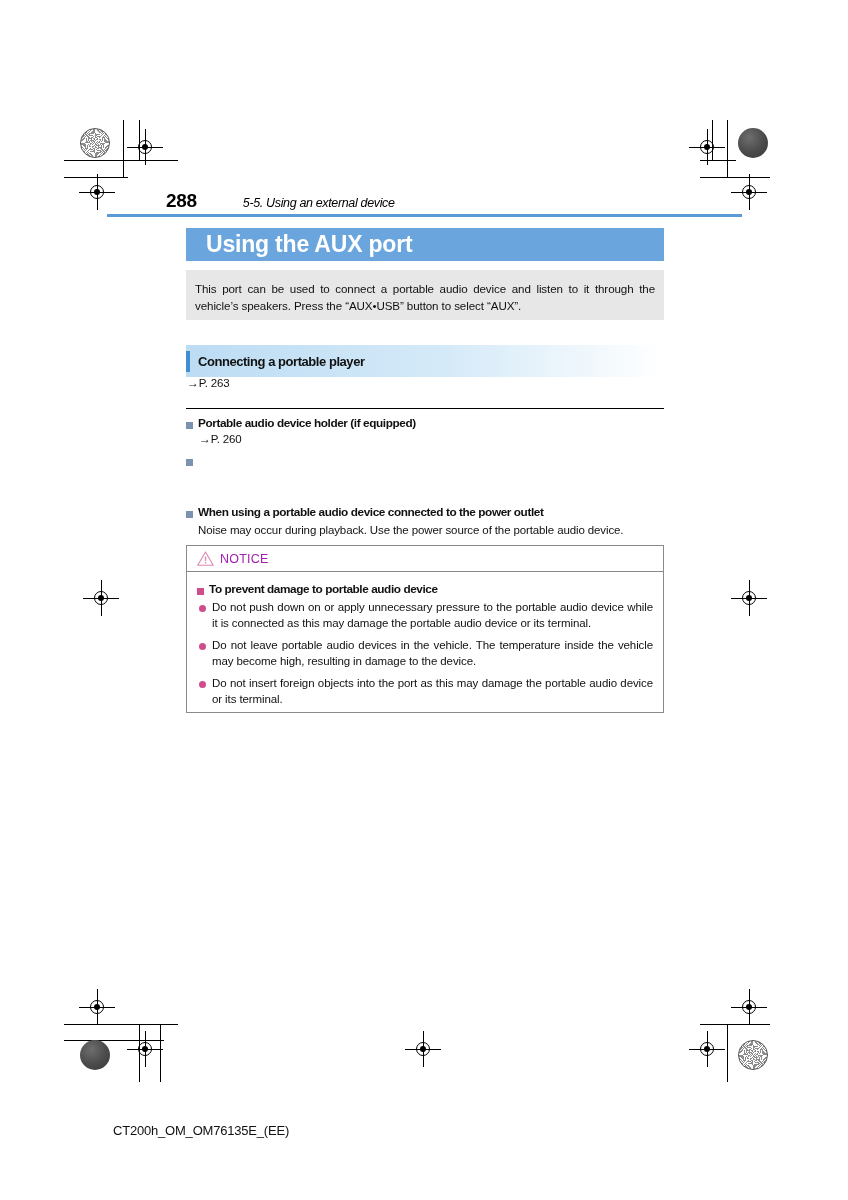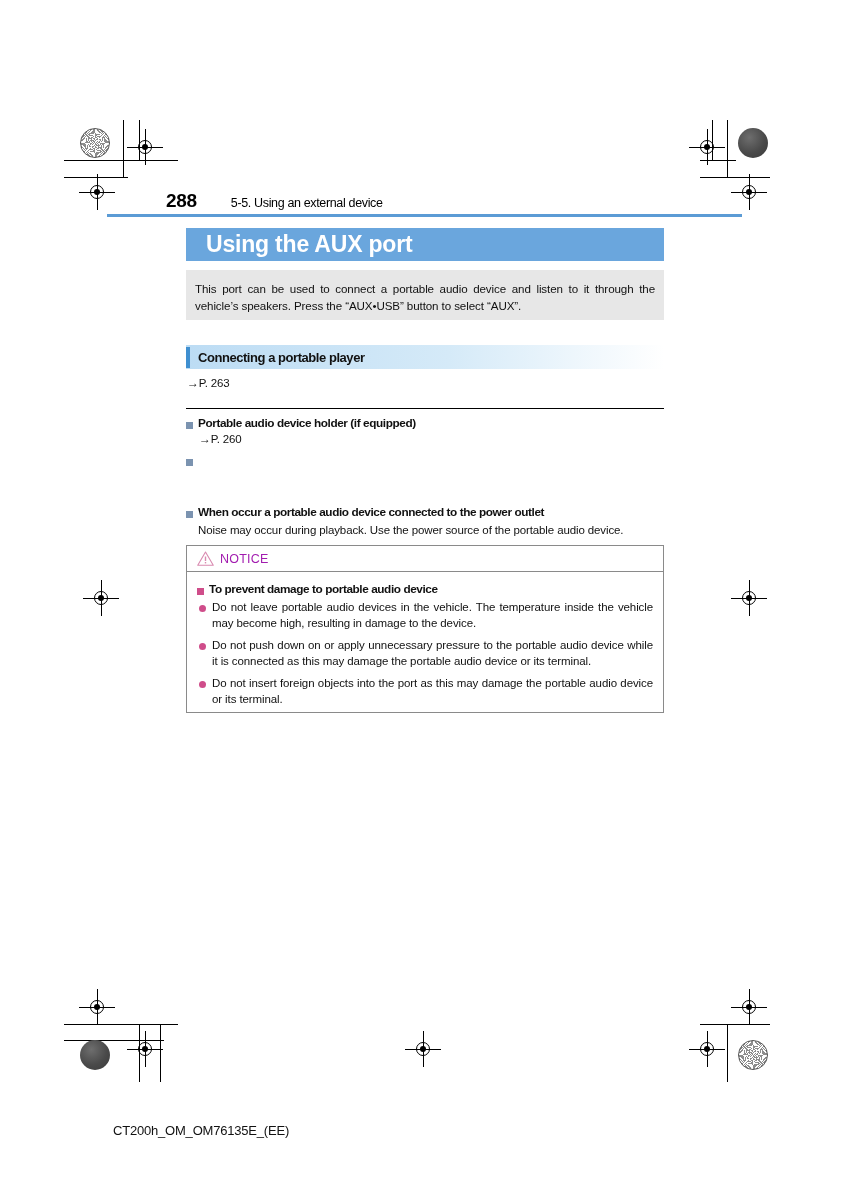--- a/index.html
+++ b/index.html
@@ -92,24 +92,25 @@
     display: flex;
     align-items: baseline;
   }
   .pagenum {
     font-weight: bold;
     font-size: 19px;
     letter-spacing: -0.3px;
     color: #000;
   }
   .chaptitle {
-    margin-left: 34px;
+    margin-left: 46px;
     font-size: 12.5px;
     letter-spacing: -0.35px;
     color: #000;
+    font-style: italic;
   }
   .headrule {
     position: absolute;
     left: 107px; top: 214px;
     width: 635px; height: 2.5px;
     background: #5b9bd5;
   }
 
   .title-banner {
     position: absolute;
@@ -141,21 +142,21 @@
     font-size: 11.6px;
     line-height: 17px;
     text-align: justify;
     letter-spacing: -0.1px;
     color: #111;
   }
 
   .sec-head {
     position: absolute;
     left: 186px; top: 345px;
-    width: 478px; height: 24px;
+    width: 478px; height: 32px;
     background: linear-gradient(to right, #bcdcf4 0%, #d5eaf8 55%, #ffffff 100%);
     display: flex;
     align-items: center;
   }
   .sec-head .bar {
     width: 4px; height: 21px;
     background: #3f8fd0;
     flex: none;
   }
   .sec-head .t {
@@ -402,41 +403,41 @@
 
   <div class="blk" style="left:186px; top:454px; width:478px;">
     <div class="b-head">
       <span class="sq"></span>
     </div>
   </div>
 
   <div class="blk" style="left:186px; top:504px; width:478px;">
     <div class="b-head">
       <span class="sq"></span>
-      <span>When occur a portable audio device connected to the power outlet</span>
+      <span>When using a portable audio device connected to the power outlet</span>
     </div>
     <div class="b-body" style="margin-left:12px; margin-top:3px; width:466px; text-align:left;">Noise may occur during playback. Use the power source of the portable audio device.</div>
   </div>
 
   <div class="notice">
     <div class="notice-head">
       <svg class="tri" viewBox="0 0 34 30">
         <path d="M17 2 L32.5 28.5 L1.5 28.5 Z" fill="none" stroke="#d98ab0" stroke-width="2.2" stroke-linejoin="round"></path>
         <rect x="15.6" y="11" width="2.8" height="9" fill="#d98ab0"></rect>
         <rect x="15.6" y="22" width="2.8" height="2.8" fill="#d98ab0"></rect>
       </svg>
       <span class="t">NOTICE</span>
     </div>
     <div class="notice-body">
       <div class="b-head">
         <span class="sq pink"></span>
         <span>To prevent damage to portable audio device</span>
       </div>
       <ul class="dots">
+        <li>Do not push down on or apply unnecessary pressure to the portable audio device while it is connected as this may damage the portable audio device or its terminal.</li>
         <li>Do not leave portable audio devices in the vehicle. The temperature inside the vehicle may become high, resulting in damage to the device.</li>
-        <li>Do not push down on or apply unnecessary pressure to the portable audio device while it is connected as this may damage the portable audio device or its terminal.</li>
         <li>Do not insert foreign objects into the port as this may damage the portable audio device or its terminal.</li>
       </ul>
     </div>
   </div>
 
   <div class="footer">CT200h_OM_OM76135E_(EE)</div>
 </div>
 
 </body></html>

